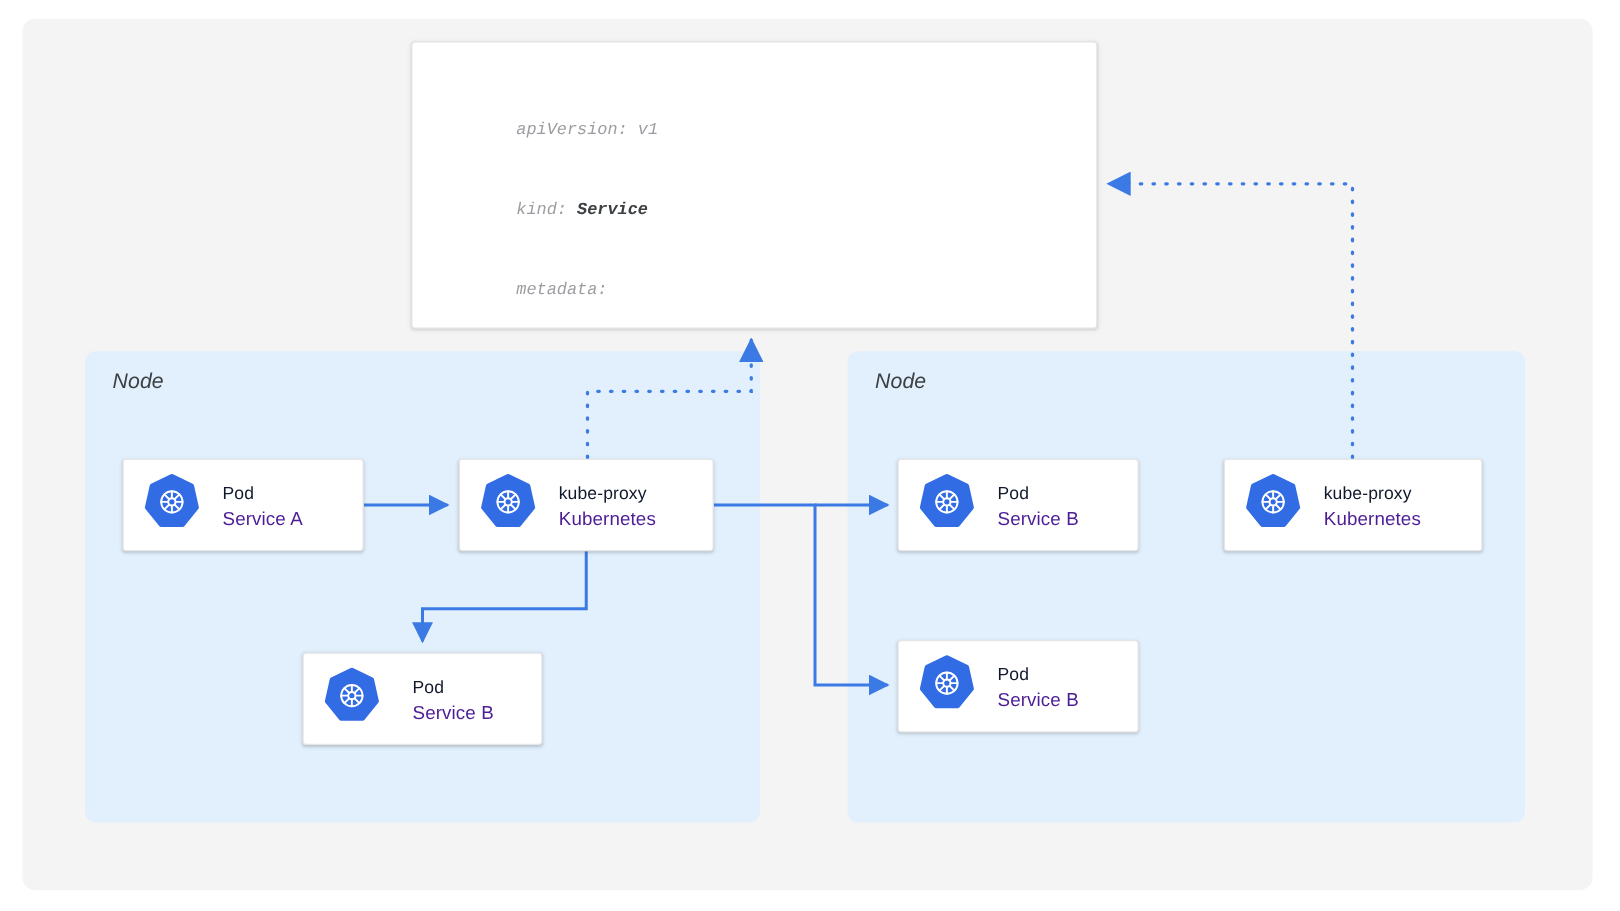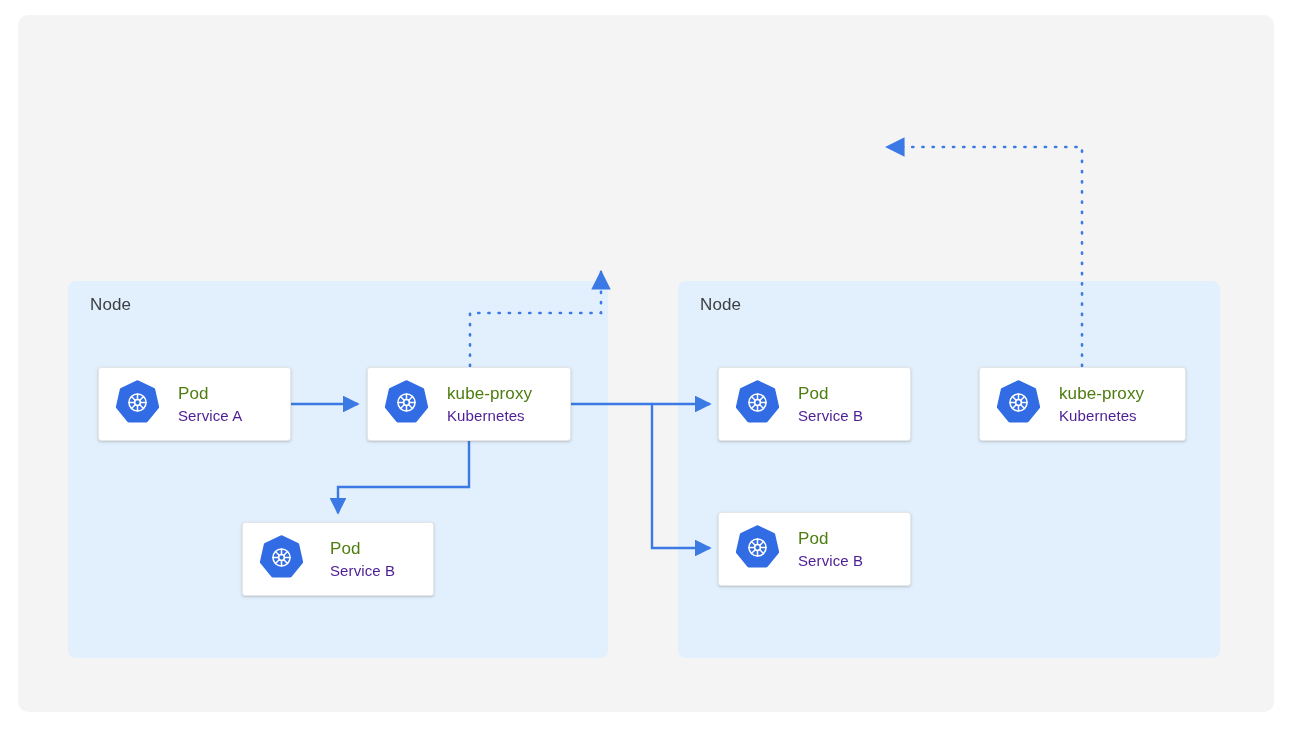--- a/index.html
+++ b/index.html
@@ -25,20 +25,21 @@
     position: absolute; left: 0; top: 0;
     width: 1296px; height: 729px;
     pointer-events: none;
   }
 
   
   .node {
     position: absolute;
     background: #e2effc;
     border-radius: 8px;
+    font-style: italic;
   }
   .node-label {
     position: absolute;
     left: 22px; top: 14px;
     font-size: 17px;
     color: #3c4043;
     letter-spacing: .1px;
   }
   #node-left  { left: 68px;  top: 281px; width: 540px; height: 377px; }
   #node-right { left: 678px; top: 281px; width: 542px; height: 377px; }
@@ -50,21 +51,21 @@
     border: 1px solid #e6e6e7;
     border-radius: 3px;
     box-shadow: 0 1px 2px rgba(60,64,67,.18), 0 1px 4px rgba(60,64,67,.08);
     display: flex;
     align-items: center;
     padding-left: 16px;
   }
   .card .logo { flex: 0 0 auto; margin-right: 18px; }
   .card .txt { display: flex; flex-direction: column; justify-content: center; }
   .card .t1 {
-    font-size: 17px; color: #4d7c0f; line-height: 22px;
+    font-size: 14px; color: #0f172a; line-height: 22px;
     letter-spacing: .1px; white-space: nowrap;
   }
   .card .t2 {
     font-size: 15px; color: #4c1d95; line-height: 21px;
     letter-spacing: .1px; white-space: nowrap;
   }
 
   #card-pod-a        { left: 98px;  top: 367px; width: 193px; height: 74px; }
   #card-kubeproxy-l  { left: 367px; top: 367px; width: 204px; height: 74px; }
   #card-pod-b-left   { left: 242px; top: 522px; width: 192px; height: 74px; }
@@ -129,20 +130,35 @@
     <path d="M 469 441 L 469 487 L 338 487 L 338 513" stroke="#3b7ae4" stroke-width="2.4" fill="none" marker-end="url(#ah)" stroke-linejoin="miter"></path>
 
     <path d="M 571 404 L 652 404 L 652 548 L 710 548" stroke="#3b7ae4" stroke-width="2.4" fill="none" marker-end="url(#ah)"></path>
     <path d="M 652 404 L 710 404" stroke="#3b7ae4" stroke-width="2.4" fill="none" marker-end="url(#ah)"></path>
 
     <path d="M 470 366 L 470 313 L 601 313 L 601 272" stroke="#3b7ae4" stroke-width="2.6" fill="none" stroke-dasharray="1.2 9" stroke-linecap="round" marker-end="url(#ah-d)"></path>
 
     <path d="M 1082 366 L 1082 147 L 887 147" stroke="#3b7ae4" stroke-width="2.6" fill="none" stroke-dasharray="1.2 9" stroke-linecap="round" marker-end="url(#ah-d)"></path>
   </svg>
 
+  <div class="yaml">
+    <div class="yaml-inner">
+      <span class="ln">apiVersion: v1</span>
+      <span class="ln"><span>kind: </span><span class="b">Service</span></span>
+      <span class="ln">metadata:</span>
+      
+      
+      
+      
+      
+      
+      
+      
+    </div>
+  </div>
 
   <div class="card" id="card-pod-a">
     <span class="logo">
       <svg width="45" height="45" viewBox="0 0 100 100" aria-hidden="true">
         <path d="M50 5 L85 22 L93.5 60 L69 90 L31 90 L6.5 60 L15 22 Z" fill="#326ce5" stroke="#326ce5" stroke-width="9" stroke-linejoin="round"></path>
         <g fill="none" stroke="#ffffff" stroke-width="3.4" stroke-linecap="round">
           <circle cx="50" cy="50" r="19"></circle>
           <circle cx="50" cy="50" r="6.5"></circle>
           <path d="M50 31 L50 43.5"></path>
             <path d="M50 56.5 L50 69"></path>

